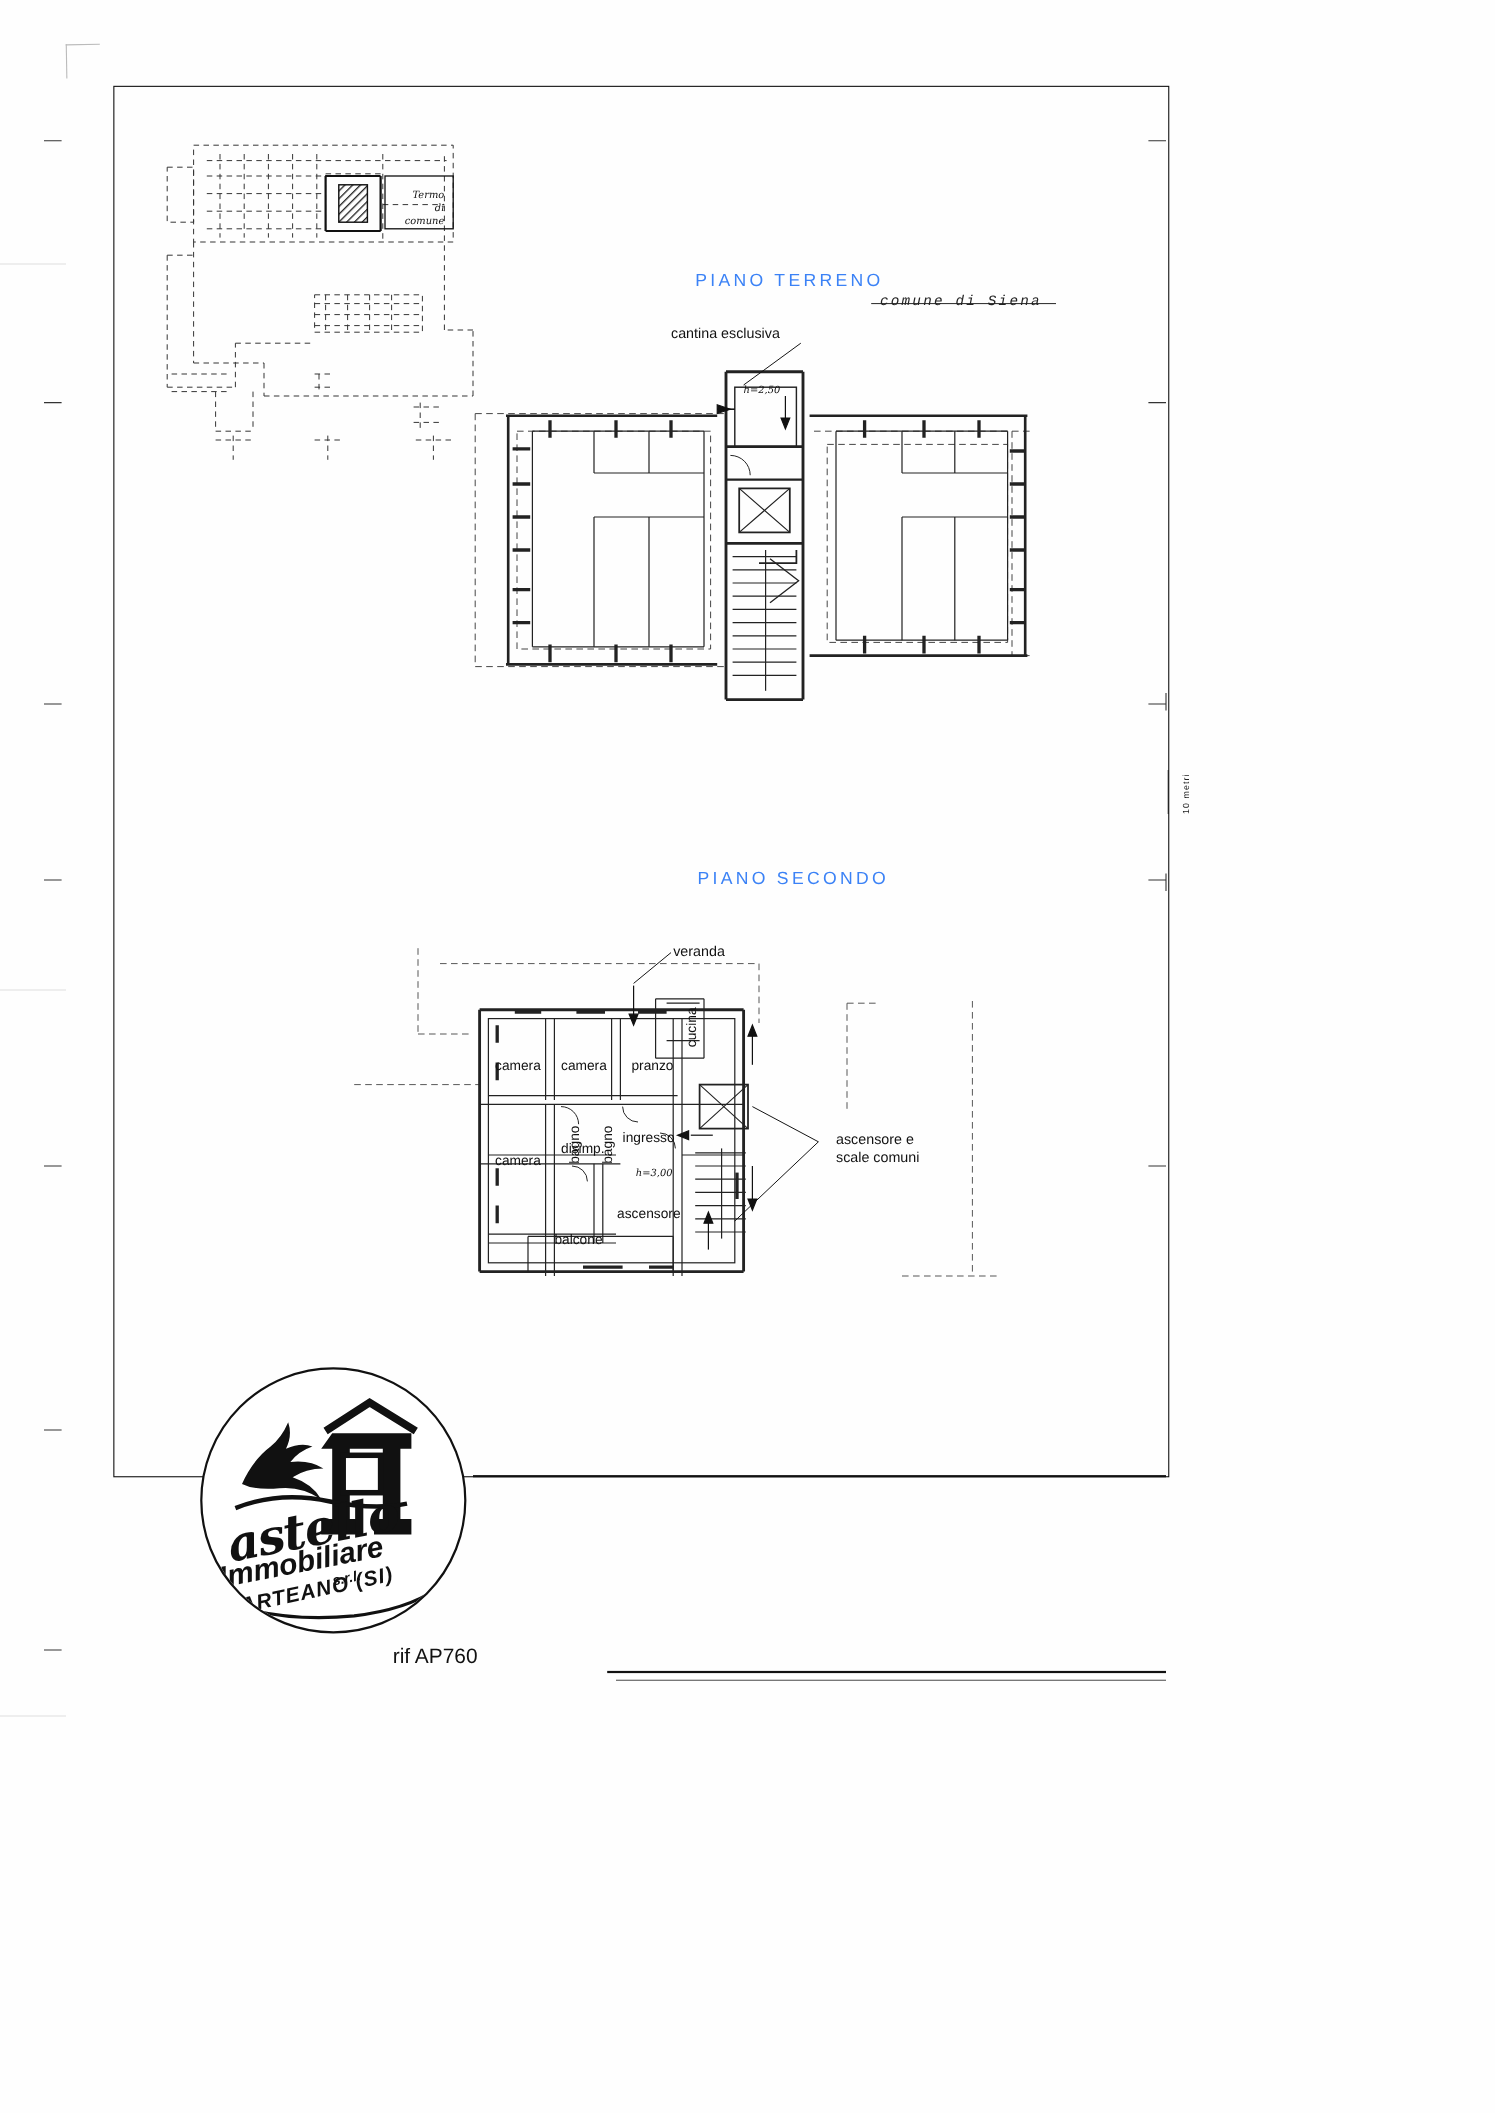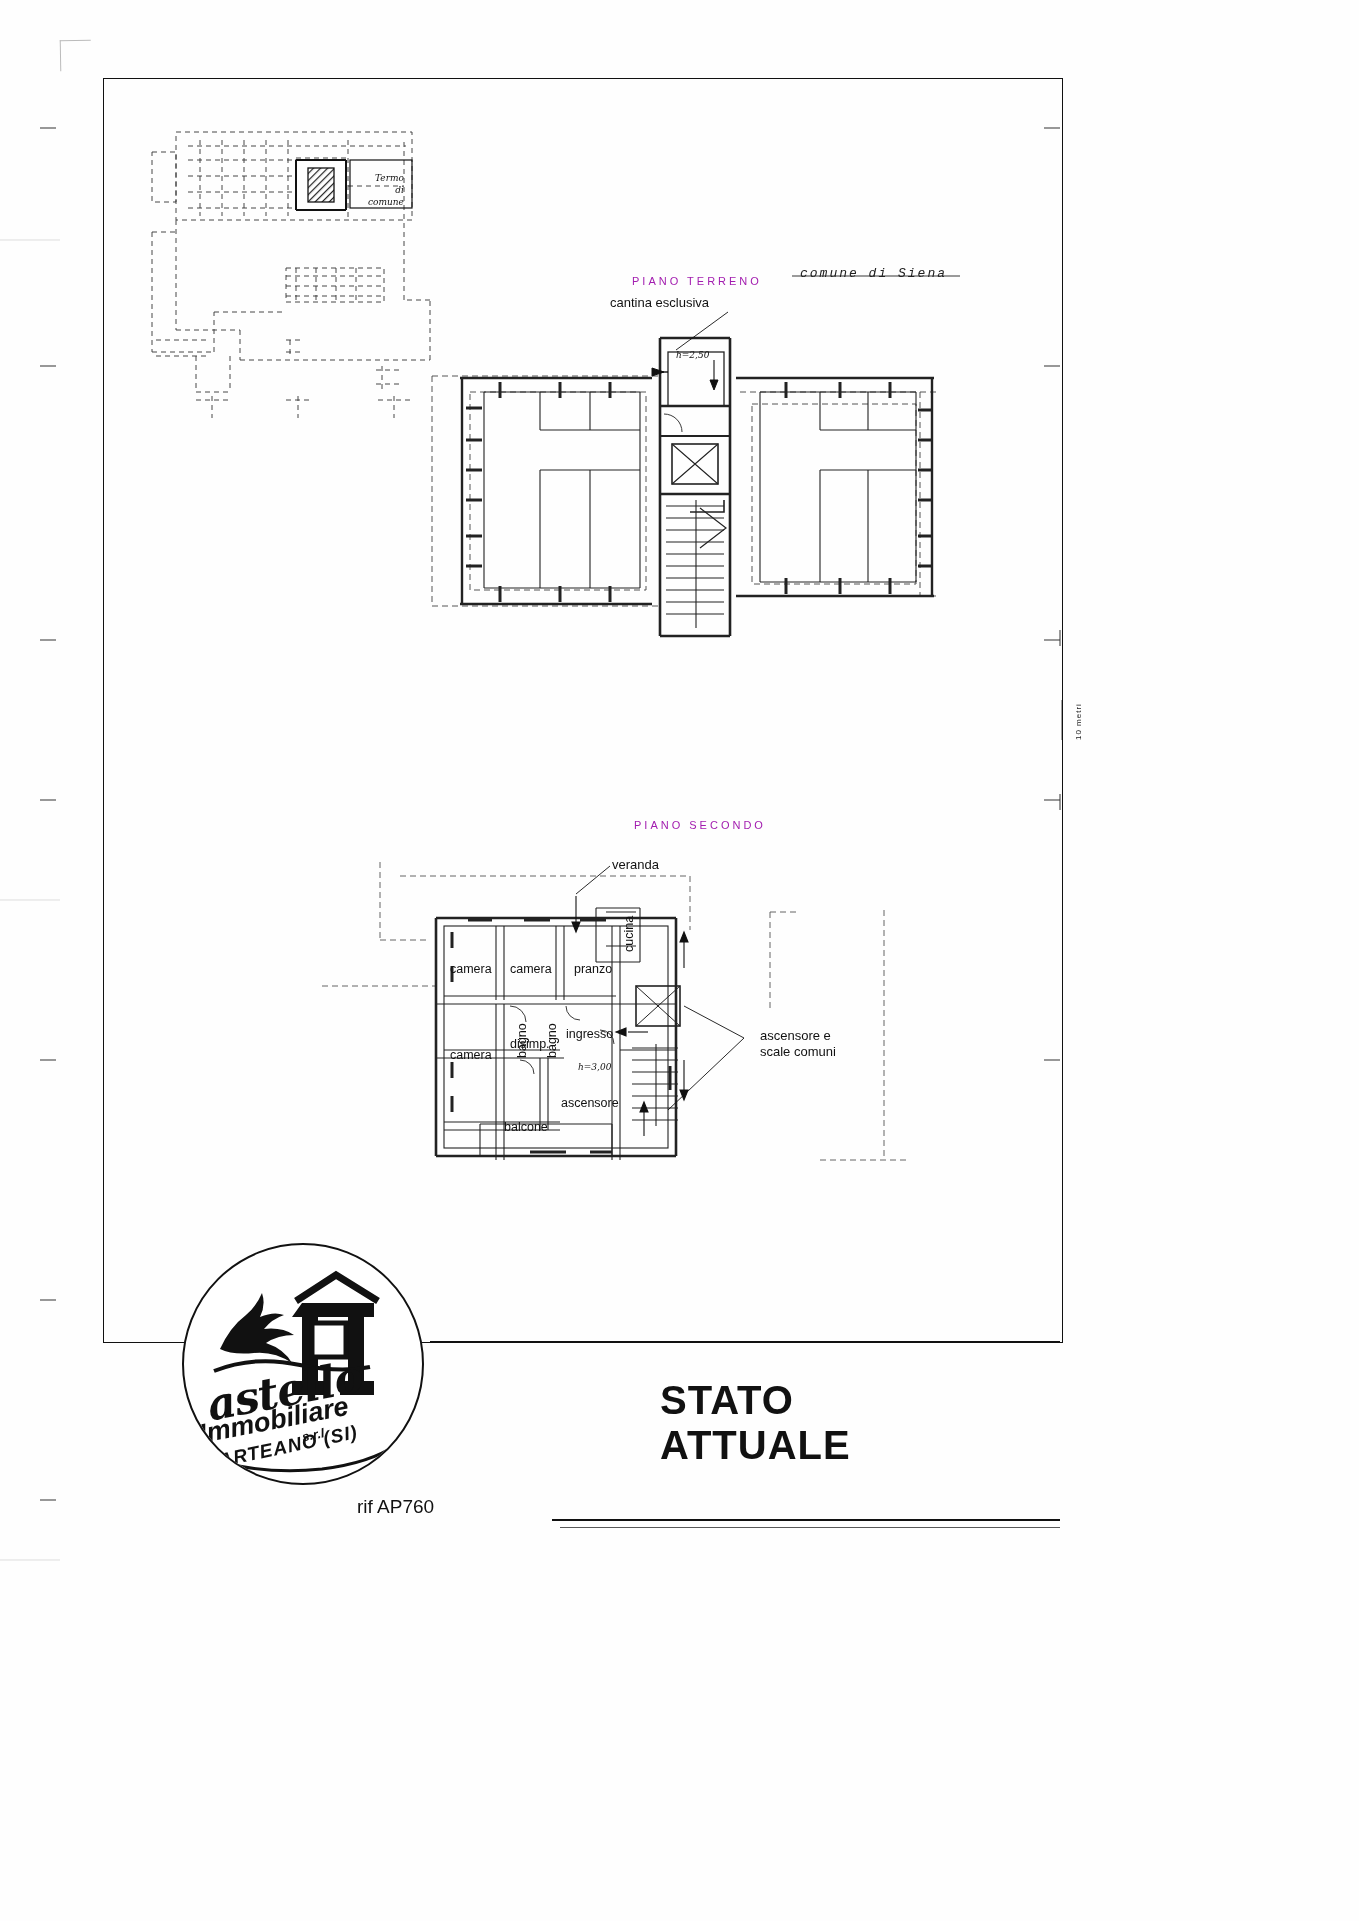--- a/index.html
+++ b/index.html
@@ -38,24 +38,23 @@
     transform: rotate(-1deg);
   }
 
   
   .lbl {
     position: absolute;
     color: #111;
     white-space: nowrap;
   }
   .floor-title {
-    font-size: 11px;
+    font-size: 16px;
     letter-spacing: 3px;
-    color: #a21caf;
-    margin-top: 28px;
+    color: #3b82f6;
   }
   .hand {
     font-family: Liberation Mono, monospace;
     font-style: italic;
     font-size: 13px;
     letter-spacing: 2px;
     color: #222;
   }
   .room {
     font-size: 12.5px;
@@ -416,24 +415,20 @@
   <div class="room-v" style="position:absolute; left:545px; top:1058px;">bagno</div>
   <div class="lbl room" style="left:561px; top:1096px;">ascensore</div>
   <div class="lbl room" style="left:504px; top:1120px;">balcone</div>
 
   <div class="scale-v" style="left:1074px; top:740px;">10 metri</div>
 
   <div class="title-rule" style="left:430px; top:1341px; width:630px;"></div>
   <div class="title-rule" style="left:552px; top:1519px; width:508px;"></div>
   <div class="title-rule" style="left:560px; top:1527px; width:500px; height:1px; opacity:.7;"></div>
 
-  <div class="stato">
-    <div>STATO</div>
-    <div>ATTUALE</div>
-  </div>
 
   <div class="refcode">rif AP760</div>
 
   <div class="logo">
     <svg width="238" height="238" viewBox="0 0 238 238">
 
       <path d="M36 104 q10 -22 26 -34 q10 -8 16 -22 q4 12 -2 24 q14 -6 24 -2 q-12 4 -20 14 q18 -2 30 6 q-16 0 -28 8 q18 6 26 20 q-18 -12 -38 -10 q-22 2 -34 -4 z" fill="#111"></path>
       <path d="M118 58 l72 0 l0 14 l-10 0 l0 64 l10 0 l0 14 l-34 0 l0 -14 l8 0 l0 -64 l-30 0 l0 64 l8 0 l0 14 l-34 0 l0 -14 l10 0 l0 -64 l-10 0 z" fill="#111"></path>
       <rect x="128" y="78" width="34" height="34" fill="#fff" stroke="#111" stroke-width="5"></rect>
       <path d="M112 56 l40 -26 l42 26" fill="none" stroke="#111" stroke-width="7"></path>

